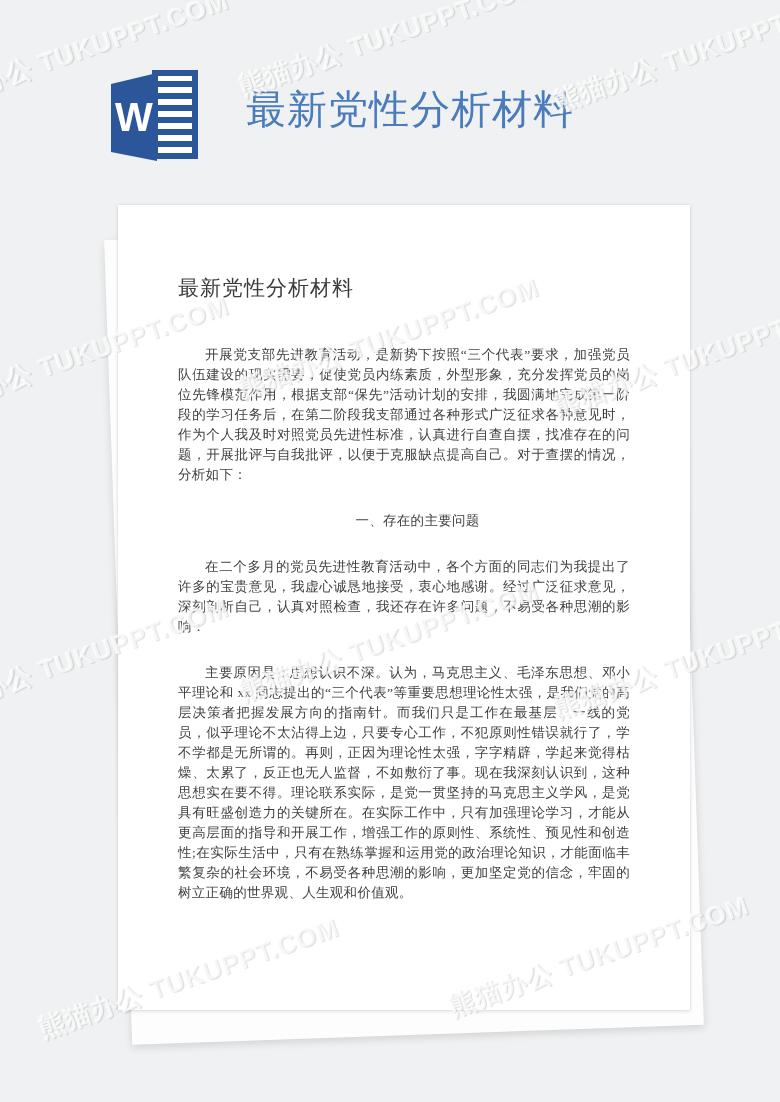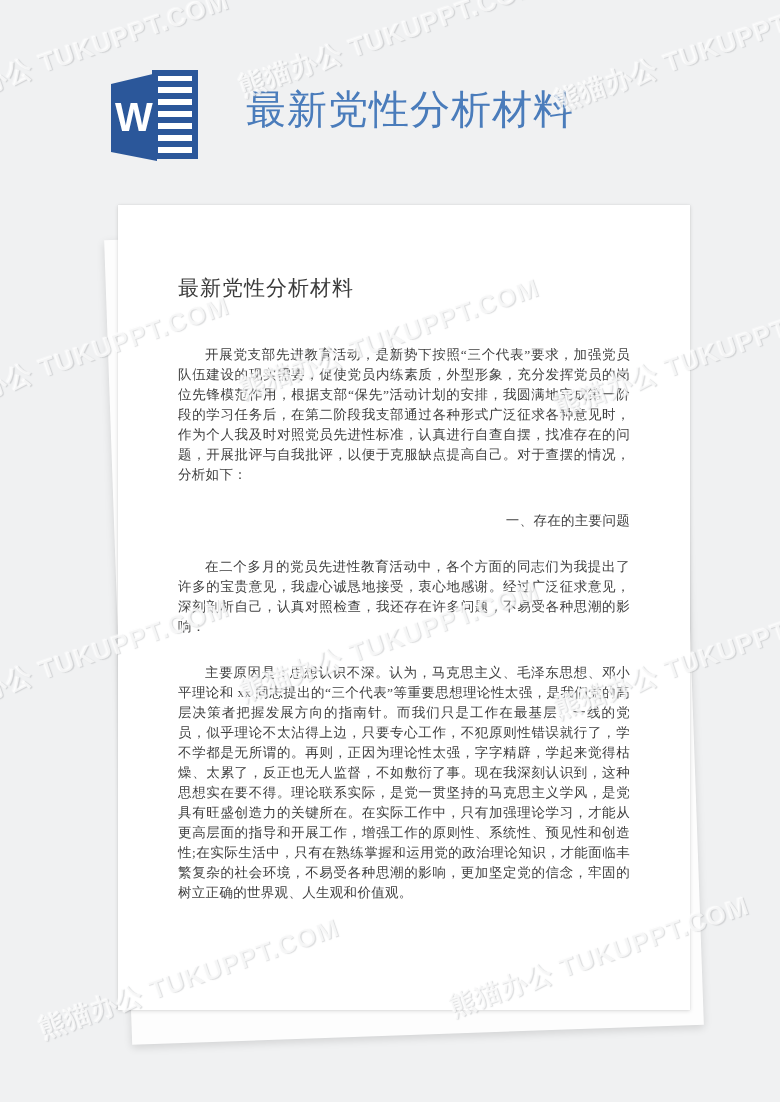--- a/index.html
+++ b/index.html
@@ -54,21 +54,21 @@
     letter-spacing: 1px;
   }
   .doc-para, .doc-heading {
     margin: 0 0 26px 0;
     font-size: 13.5px;
     line-height: 20px;
     text-indent: 2em;
     letter-spacing: 0.3px;
   }
   .doc-para { text-align: justify; }
-  .doc-heading { text-align: right; }
+  .doc-heading { text-align: center; }
 
   
   .watermark-layer { position: absolute; left: 0; top: 0; width: 780px; height: 1102px; pointer-events: none; }
   .wm {
     position: absolute;
     transform: rotate(-19deg);
     transform-origin: left center;
     font-size: 26px; font-weight: bold; letter-spacing: 1px;
     white-space: nowrap;
     color: rgba(255,255,255,0.72);

